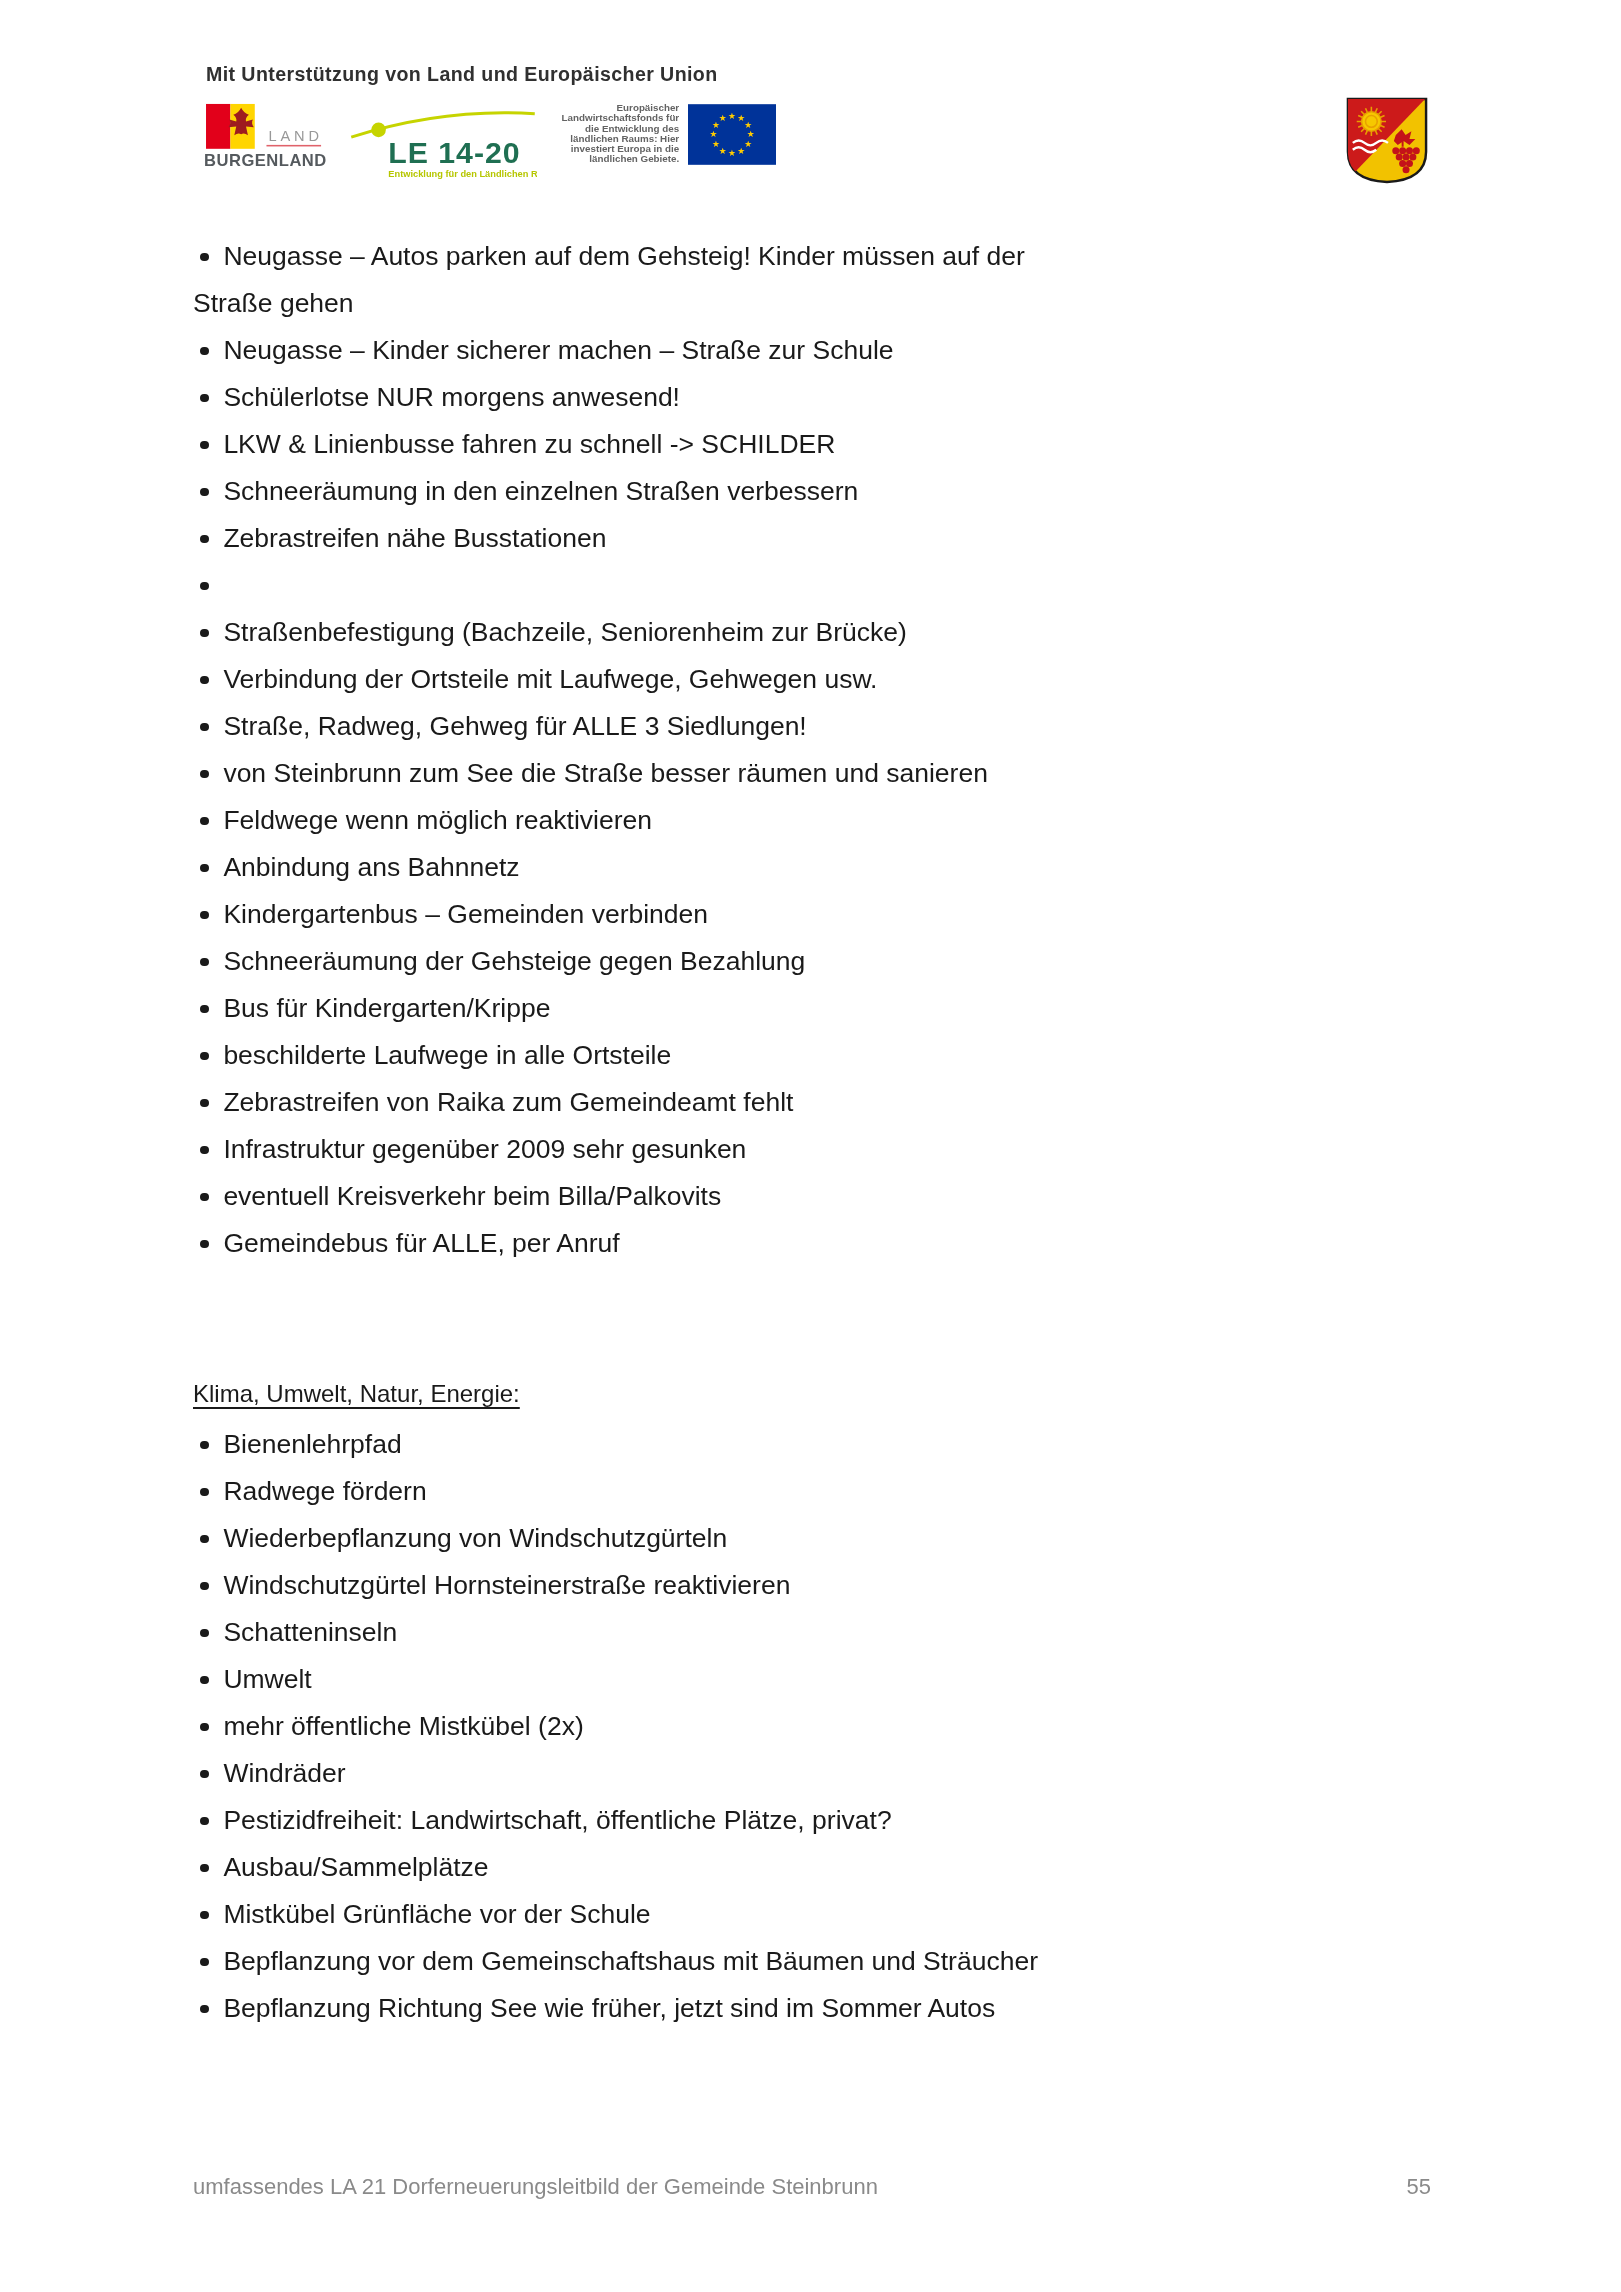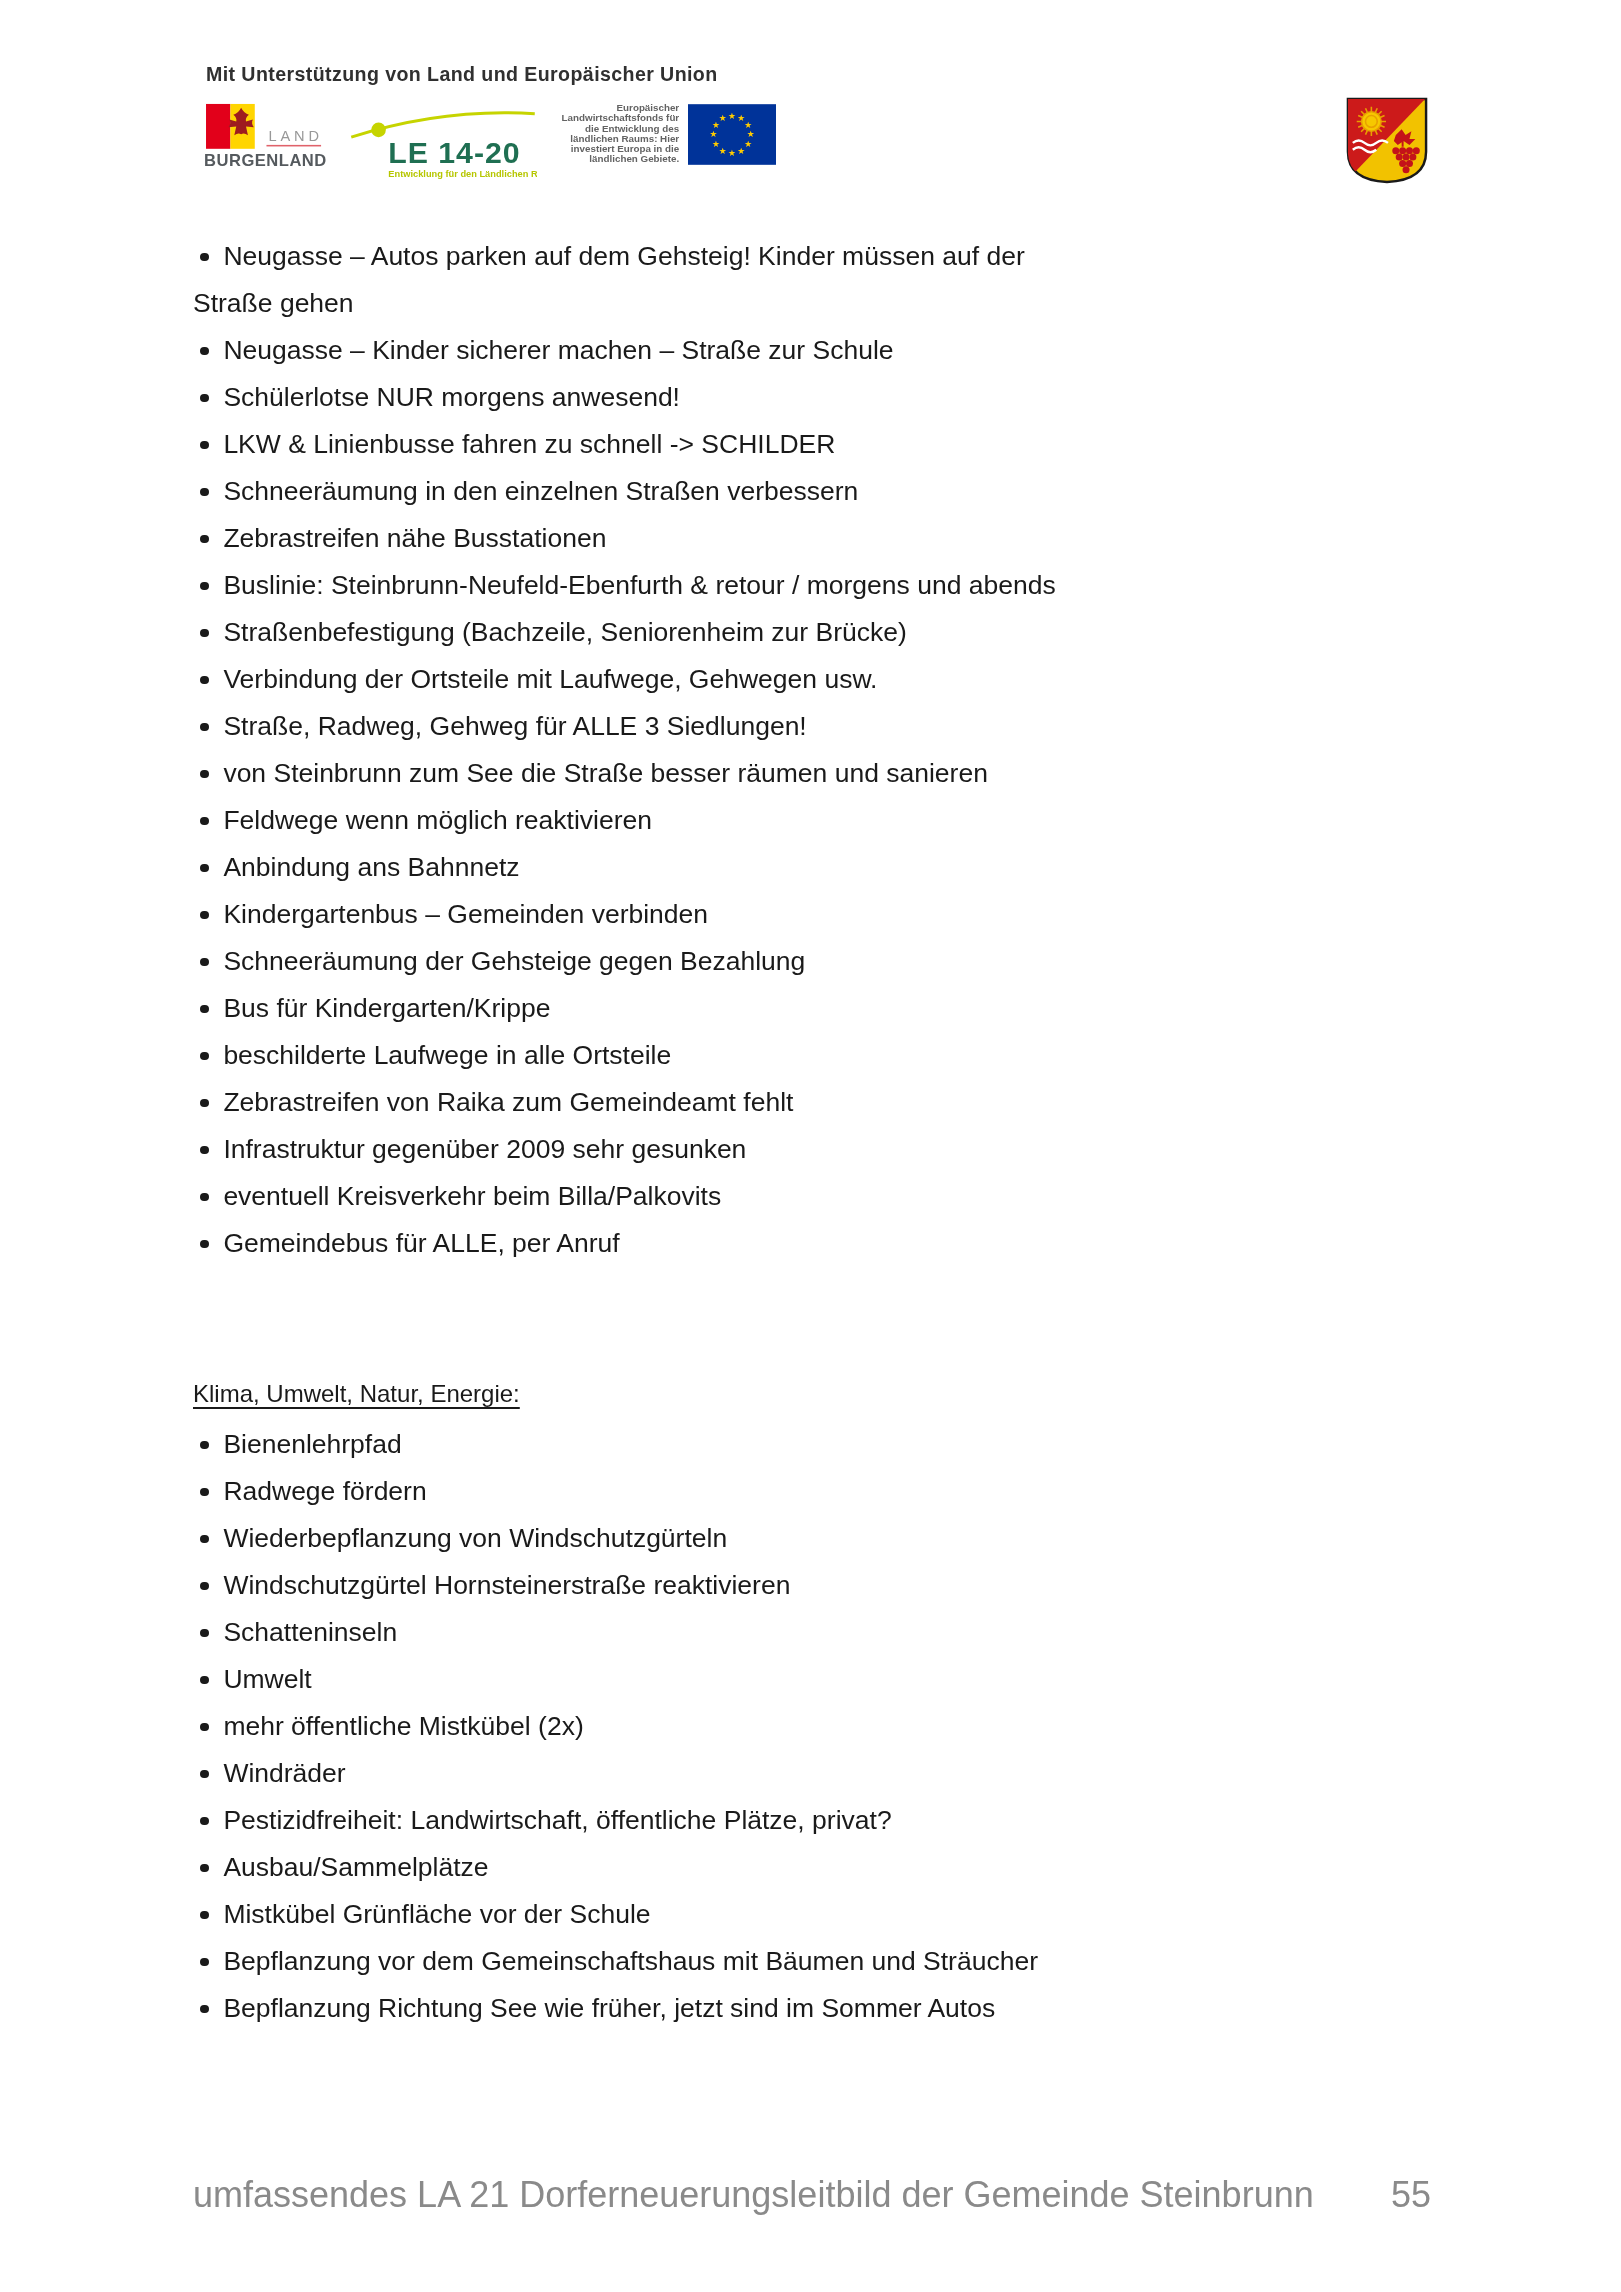--- a/index.html
+++ b/index.html
@@ -48,21 +48,21 @@
   .section-heading {
     position:absolute; left:193px; top:1370px;
     font-size:24px; line-height:47px; color:#1a1a1a;
     text-decoration:underline; text-underline-offset:4.9px;
   }
 
   
   .footer {
     position:absolute; left:193px; top:2174px; width:1238px;
     display:flex; justify-content:space-between;
-    font-size:36px; color:#8a8a8a;
+    font-size:22px; color:#8a8a8a;
   }
 </style>
 </head>
 <body>
 
 <div class="page">
 
   <div class="support-line">Mit Unterstützung von Land und Europäischer Union</div>
 
   <div class="logos">
@@ -175,21 +175,20 @@
       <div class="li-row">
         <span class="dot"></span>
         <span class="li-text">Schneeräumung in den einzelnen Straßen verbessern</span>
       </div>
       <div class="li-row">
         <span class="dot"></span>
         <span class="li-text">Zebrastreifen nähe Busstationen</span>
       </div>
       <div class="li-row">
         <span class="dot"></span>
-        <span class="li-text">Buslinie: Steinbrunn-Neufeld-Ebenfurth &amp; retour / morgens und abends</span>
       </div>
       <div class="li-row">
         <span class="dot"></span>
         <span class="li-text">Straßenbefestigung (Bachzeile, Seniorenheim zur Brücke)</span>
       </div>
       <div class="li-row">
         <span class="dot"></span>
         <span class="li-text">Verbindung der Ortsteile mit Laufwege, Gehwegen usw.</span>
       </div>
       <div class="li-row">

